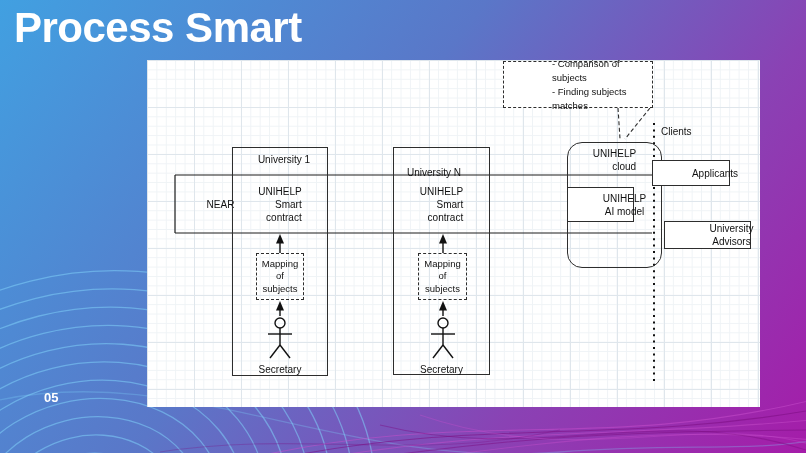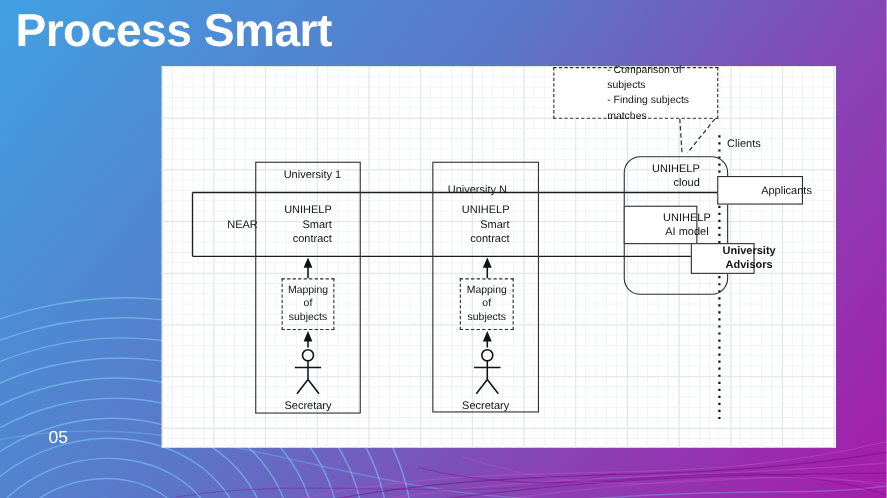--- a/index.html
+++ b/index.html
@@ -8,21 +8,21 @@
     background: linear-gradient(128deg, #41a0e1 0%, #5a77c8 42%, #8a42b4 72%, #a51ca9 100%);
     font-family:"Liberation Sans", sans-serif;
   }
   .bg-decor { position:absolute; left:0; top:0; width:806px; height:453px; pointer-events:none; }
   .slide-title {
     position:absolute; left:14px; top:4px; color:#ffffff;
     font-size:42px; font-weight:bold; letter-spacing:-0.5px; line-height:1.15;
   }
   .page-number {
     position:absolute; left:44px; top:390px; color:#ffffff;
-    font-size:16px; font-weight:normal;
+    font-size:13px; font-weight:bold;
   }
   .panel {
     position:absolute; left:147px; top:60px; width:613px; height:347px;
     background-color:#ffffff;
     background-image:
       linear-gradient(to right, #dfe6ec 1px, transparent 1px),
       linear-gradient(to bottom, #dfe6ec 1px, transparent 1px),
       linear-gradient(to right, #eff3f6 1px, transparent 1px),
       linear-gradient(to bottom, #eff3f6 1px, transparent 1px);
     background-size: 47px 47px, 47px 47px, 9.4px 9.4px, 9.4px 9.4px;
@@ -171,19 +171,19 @@
     <div class="dlabel" style="left:420px; top:86px; width:95px; height:28px;">UNIHELP
 cloud</div>
     <div class="dbox filled" style="left:420px; top:127px; width:67px; height:35px;">
       <span>UNIHELP
 AI model</span>
     </div>
 
     <div class="dbox filled" style="left:505px; top:100px; width:78px; height:26px;">
       <span>Applicants</span>
     </div>
-    <div class="dbox filled" style="left:481px; top:161px; width:58px; height:28px;font-weight:bold;">
+    <div class="dbox filled" style="left:517px; top:161px; width:87px; height:28px;">
       <span>University
 Advisors</span>
     </div>
 
   </div>
 </div>
 
 </body></html>

